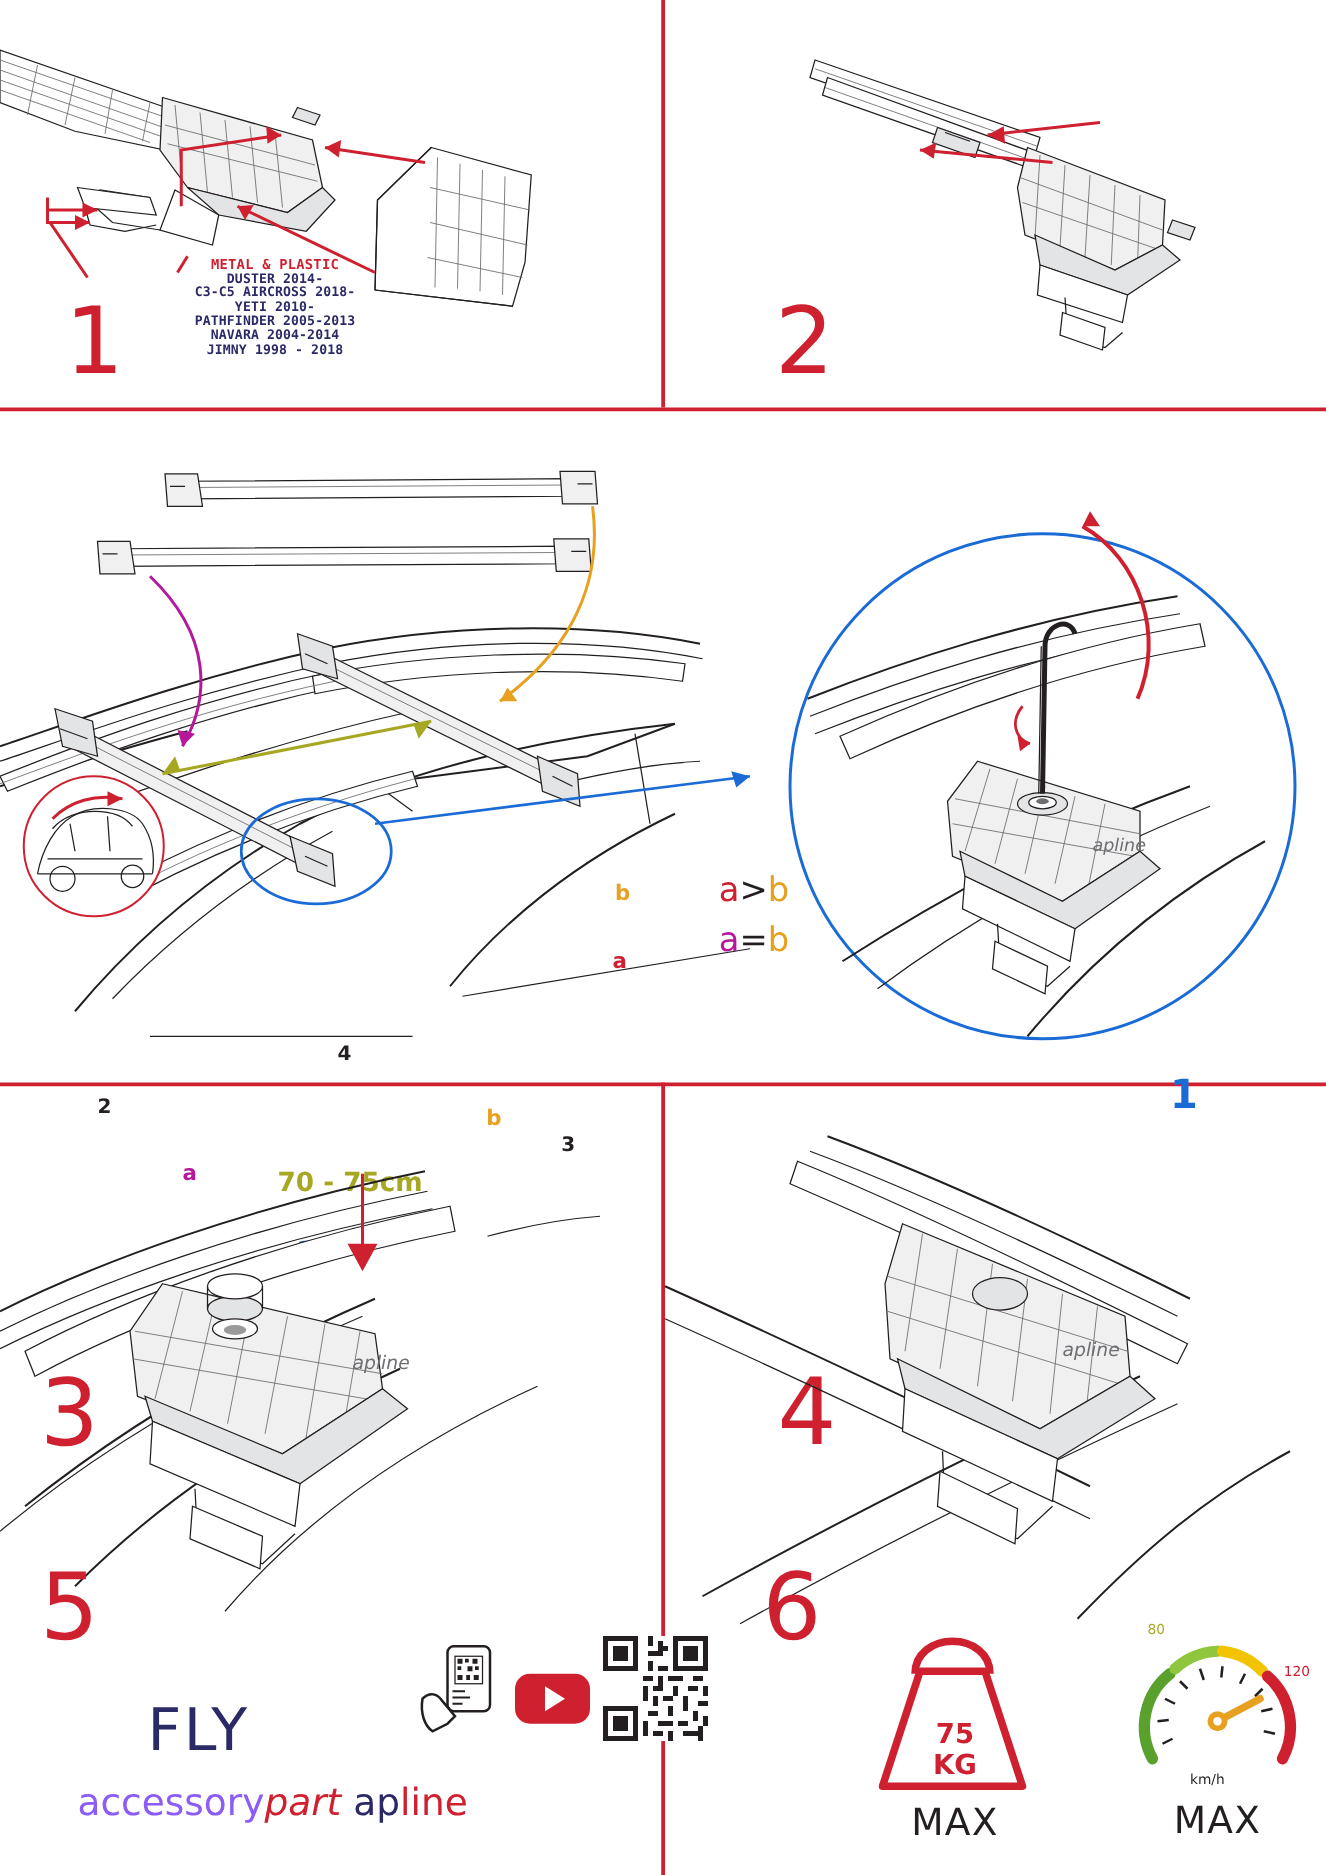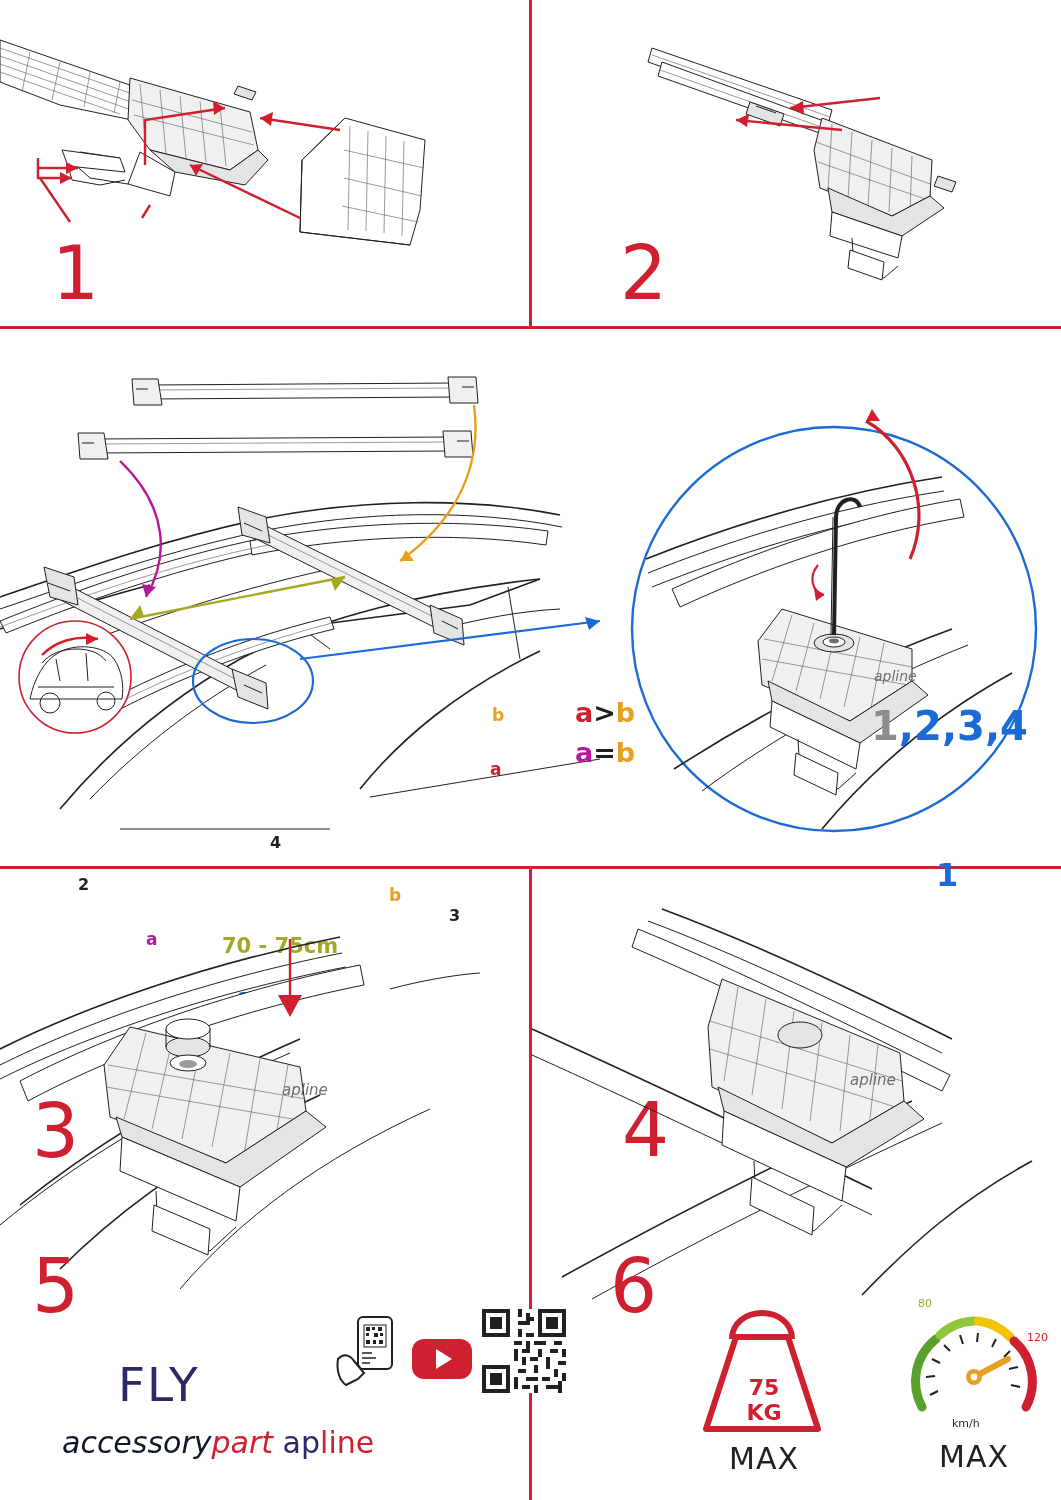--- a/index.html
+++ b/index.html
@@ -69,21 +69,21 @@
     font-size: 10.5px;
     font-weight: bold;
     letter-spacing: 0.1px;
   }
 
   .lbl { position: absolute; font-family: "DejaVu Sans", sans-serif; }
 
   .ab-eq {
     position: absolute;
     font-size: 27px;
-    font-weight: bold;
+    font-weight: normal;
     font-family: "DejaVu Sans", sans-serif;
   }
   .a-red { color: #cf2030; }
   .b-org { color: #e8a020; }
 
   .seq {
     position: absolute;
     font-size: 40px;
     font-weight: bold;
     font-family: "DejaVu Sans", sans-serif;
@@ -109,21 +109,21 @@
     color: #2b2a66;
     font-size: 47px;
     letter-spacing: 2px;
     font-family: "DejaVu Sans", sans-serif;
   }
   .brand-line {
     position: absolute;
     font-size: 30px;
     font-family: "DejaVu Sans", sans-serif;
   }
-  .bl-accessory { color: #0f172a; font-style: italic; }
+  .bl-accessory { color: #8b5cf6; }
   .bl-part { color: #cf2030; font-style: italic; }
   .bl-ap { color: #2b2a66; margin-top: 16px; }
   .bl-line { color: #cf2030; }
 
   .maxlabel {
     position: absolute;
     font-size: 30px;
     color: #231f20;
     font-family: "DejaVu Sans", sans-serif;
     letter-spacing: 1px;
@@ -198,20 +198,29 @@
         <path class="red" d="M150,205 L142,218"></path>
 
         <path class="red" d="M38,158 L38,178 L72,178"></path>
         <path class="redf" d="M72,178 L60,172 L60,184 Z"></path>
         <path class="red" d="M38,168 L78,168"></path>
         <path class="redf" d="M78,168 L66,162 L66,174 Z"></path>
         <path class="red" d="M40,178 L70,222"></path>
       </g>
     </svg>
 
+    <div class="metal-list" style="left:75px; top:206px; width:290px;">
+      <div class="metal-title">METAL &amp; PLASTIC</div>
+      <div class="metal-row">DUSTER 2014-</div>
+      <div class="metal-row">C3-C5 AIRCROSS 2018-</div>
+      <div class="metal-row">YETI 2010-</div>
+      <div class="metal-row">PATHFINDER 2005-2013</div>
+      <div class="metal-row">NAVARA 2004-2014</div>
+      <div class="metal-row">JIMNY 1998 - 2018</div>
+    </div>
 
     <div class="step-num" style="left:52px; top:236px; font-size:74px;">1</div>
   </div>
 
   <div class="panel" style="left:532px; top:0; width:529px; height:326px;">
     <svg width="529" height="326" viewBox="0 0 529 326">
       <g>
         <path class="fillw" d="M120,48 L300,110 L296,124 L116,62 Z"></path>
         <path class="lnt" d="M120,55 L298,117"></path>
         <path class="fillw" d="M130,62 L300,124 L296,136 L126,76 Z"></path>
@@ -392,23 +401,20 @@
         <path fill="none" stroke="#cf2030" stroke-width="2.2" d="M206,236 C196,248 200,262 212,266"></path>
         <path class="redf" d="M212,266 L202,260 L204,272 Z"></path>
       </g>
 
       <g>
         <path fill="none" stroke="#cf2030" stroke-width="3.2" d="M298,230 C320,180 300,118 254,92"></path>
         <path class="redf" d="M254,92 L268,92 L260,80 Z"></path>
       </g>
     </svg>
 
-    <div class="seq" style="left:259px; top:374px;">
-      <span style="color:#8c8c8c;">1</span><span style="color:#1b6bd6;">,</span><span style="color:#1b6bd6;">2,3,4</span>
-    </div>
 
     <div class="circ-num" style="left:324px; top:527px; font-size:32px;">1</div>
 
     <div class="step-num" style="left:10px; top:764px; font-size:74px;">4</div>
   </div>
 
   <div class="panel" style="left:0; top:869px; width:529px; height:631px;">
     <svg width="529" height="440" viewBox="0 0 529 440">
       <g>
         <path class="ln2" d="M0,180 C80,140 200,96 340,68"></path>

